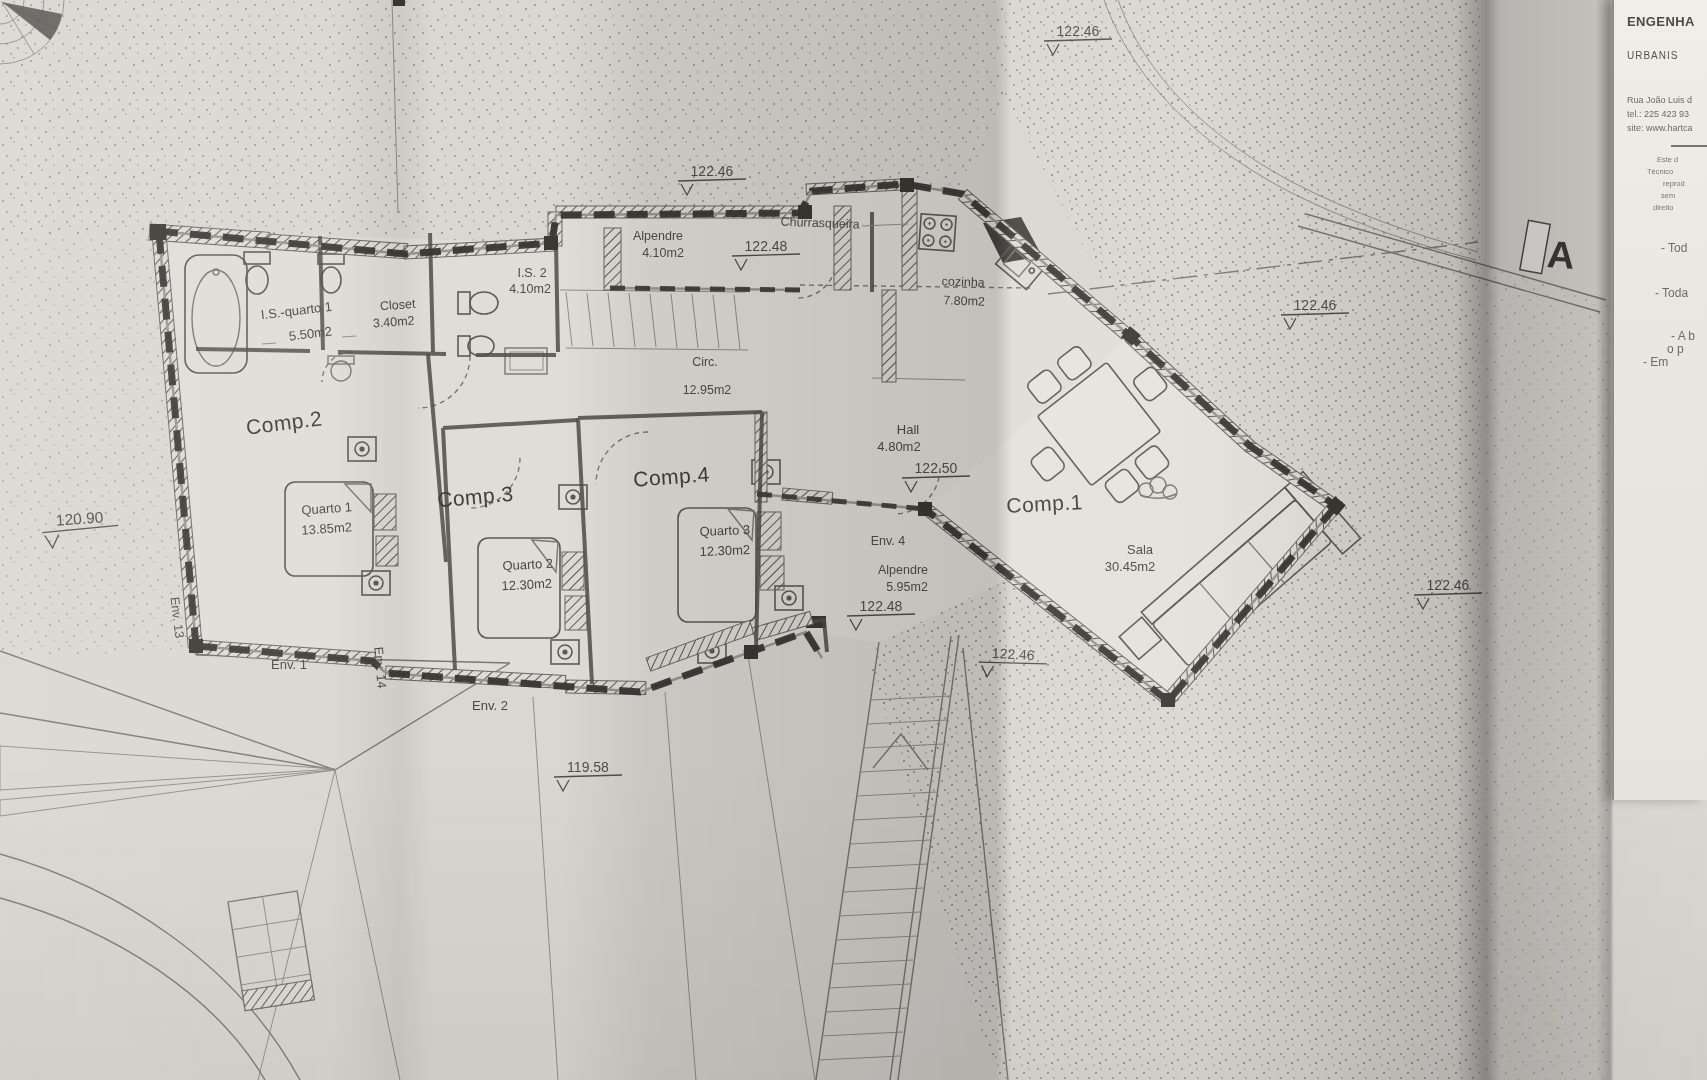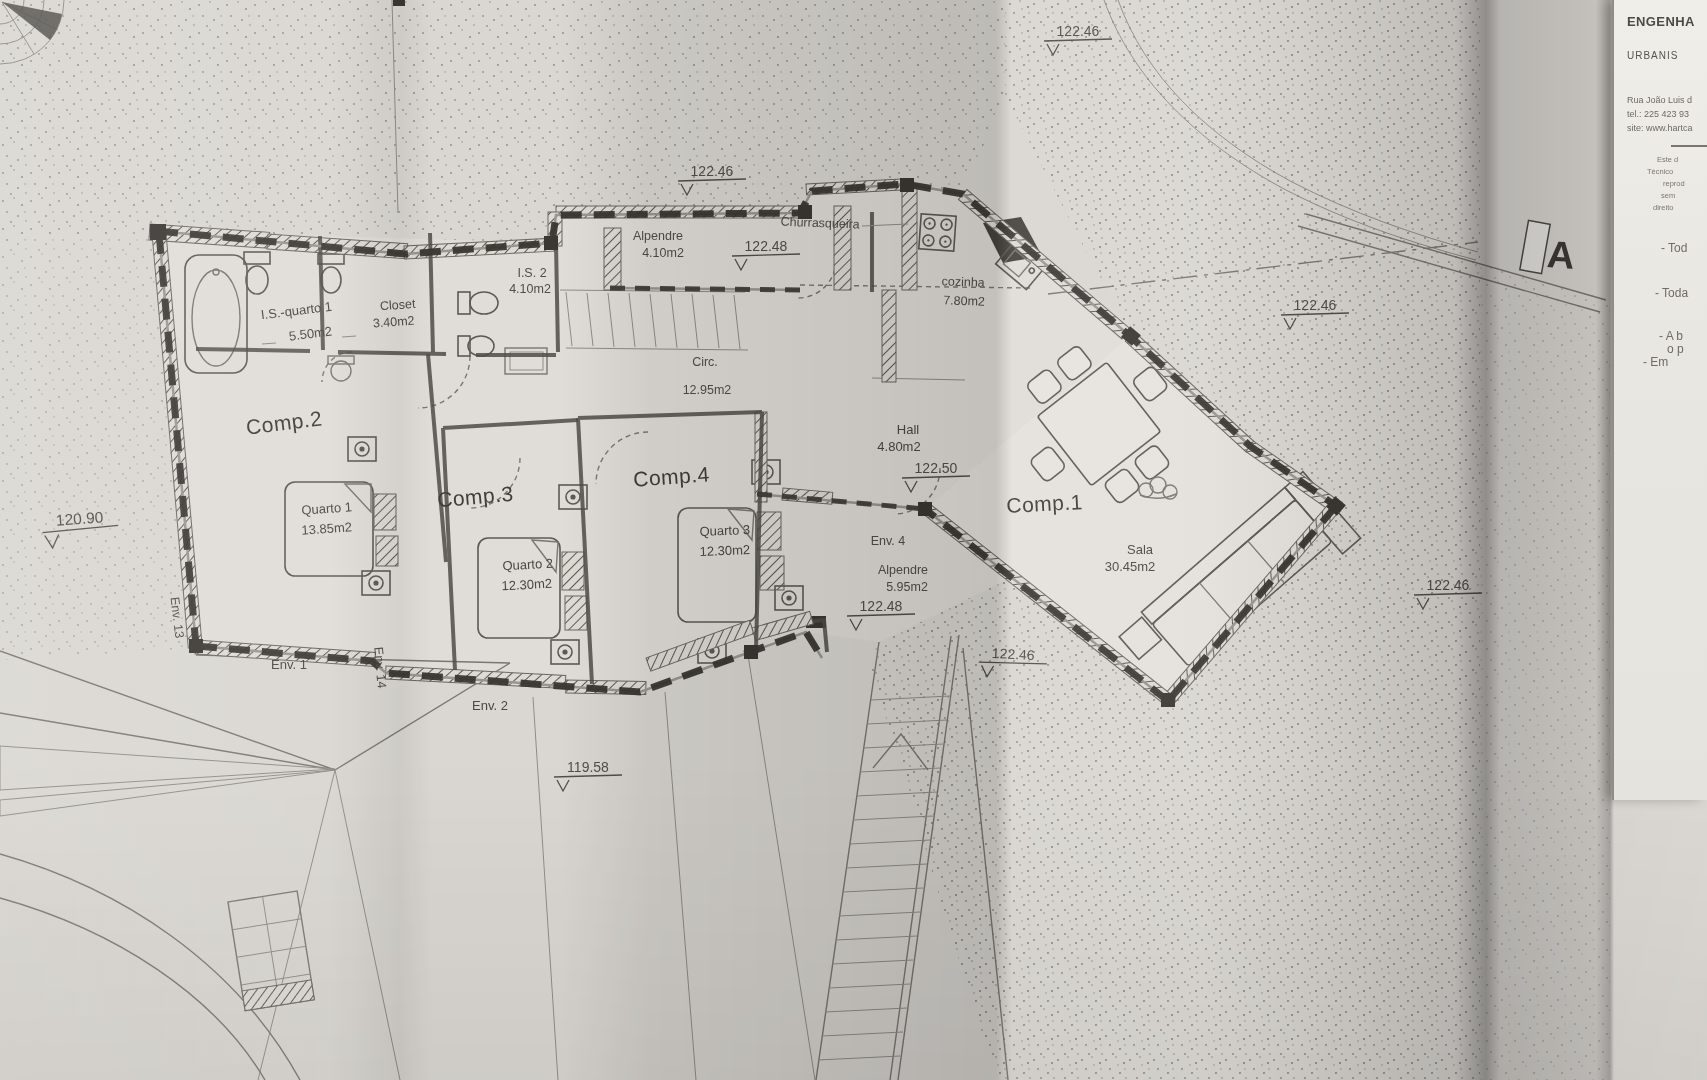--- a/index.html
+++ b/index.html
@@ -461,19 +461,19 @@
   <div class="tb-notice">
     <div style="margin-left:18px">Este d</div>
     <div style="margin-left:8px">Técnico</div>
     <div style="margin-left:24px">reprod</div>
     <div style="margin-left:22px">sem</div>
     <div style="margin-left:14px">direito</div>
   </div>
   <div class="tb-notes">
     <div style="margin-top:28px;margin-left:34px">- Tod</div>
     <div style="margin-top:32px;margin-left:28px">- Toda</div>
-    <div style="margin-top:30px;margin-left:32px">- A b</div>
+    <div style="margin-top:30px;margin-left:44px">- A b</div>
     <div style="margin-left:40px">o p</div>
     <div style="margin-left:16px">- Em</div>
   </div>
 </div>
 
 </div>
 
 </body></html>

